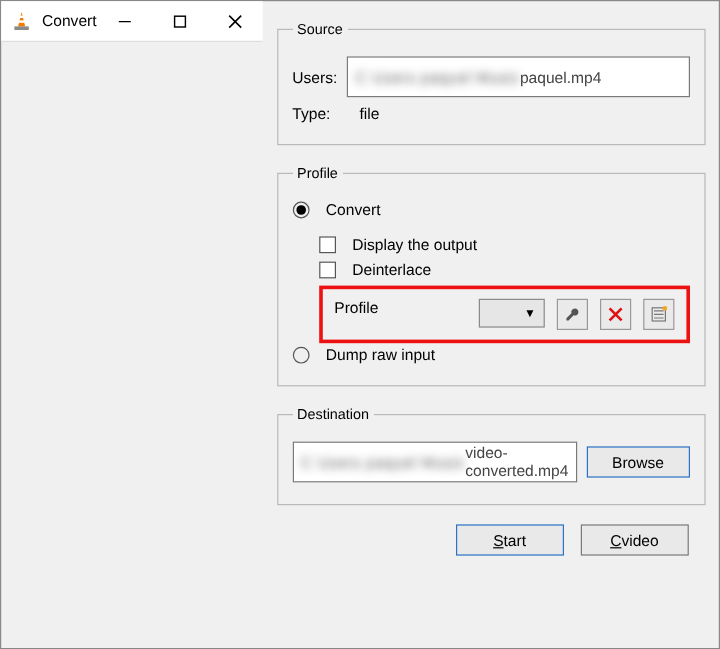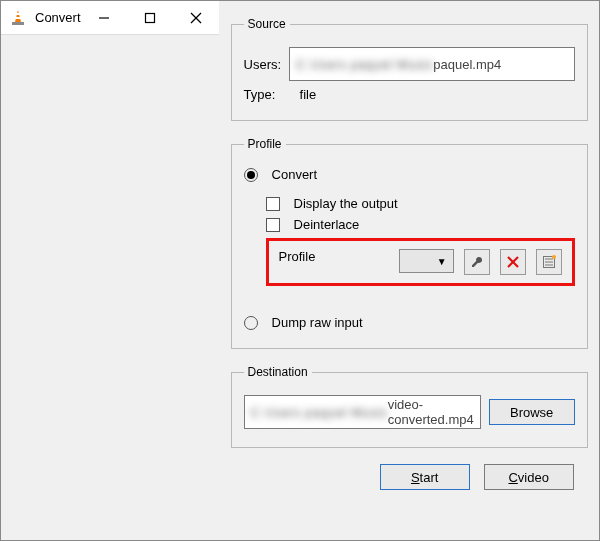--- a/index.html
+++ b/index.html
@@ -256,21 +256,21 @@
           <svg width="14" height="14" viewBox="0 0 14 14">
             <rect x="1.5" y="1.5" width="11" height="11" fill="none" stroke="#777" stroke-width="1"></rect>
             <line x1="3" y1="4" x2="11" y2="4" stroke="#777"></line>
             <line x1="3" y1="7" x2="11" y2="7" stroke="#777"></line>
             <line x1="3" y1="10" x2="11" y2="10" stroke="#777"></line>
             <circle cx="12" cy="2" r="2" fill="#f5a623"></circle>
           </svg>
         </div>
       </div>
 
-      <div class="row" style="margin-top:29px">
+      <div class="row" style="margin-top:2px">
         <span class="radio"></span>
         <span>Dump raw input</span>
       </div>
     </fieldset>
 
     <fieldset class="group">
       <legend>Destination</legend>
       <div class="row">
         <div class="text-field">
           <span class="blur-span">C Users paquel Music </span>

